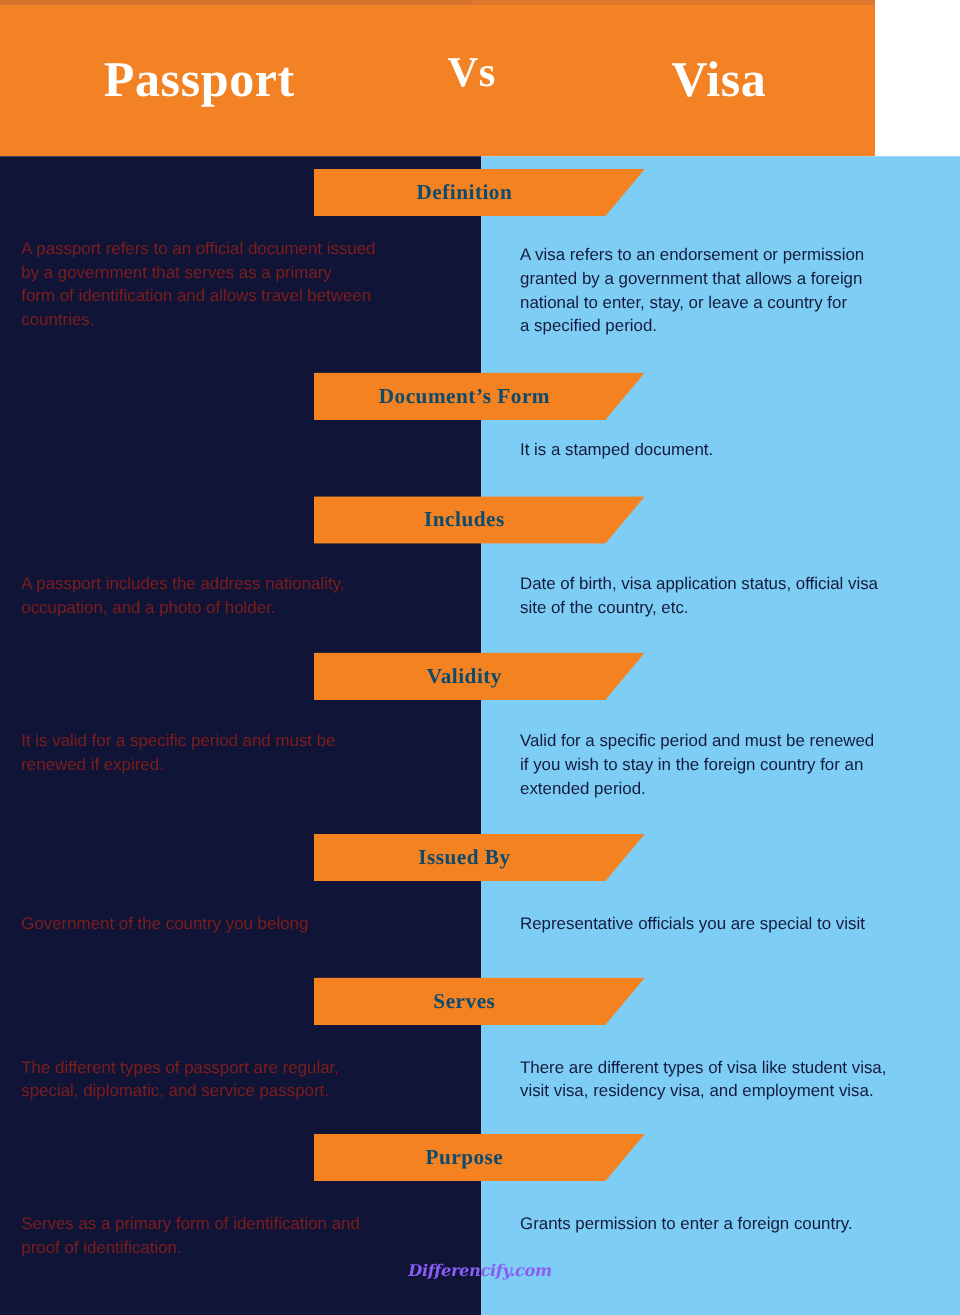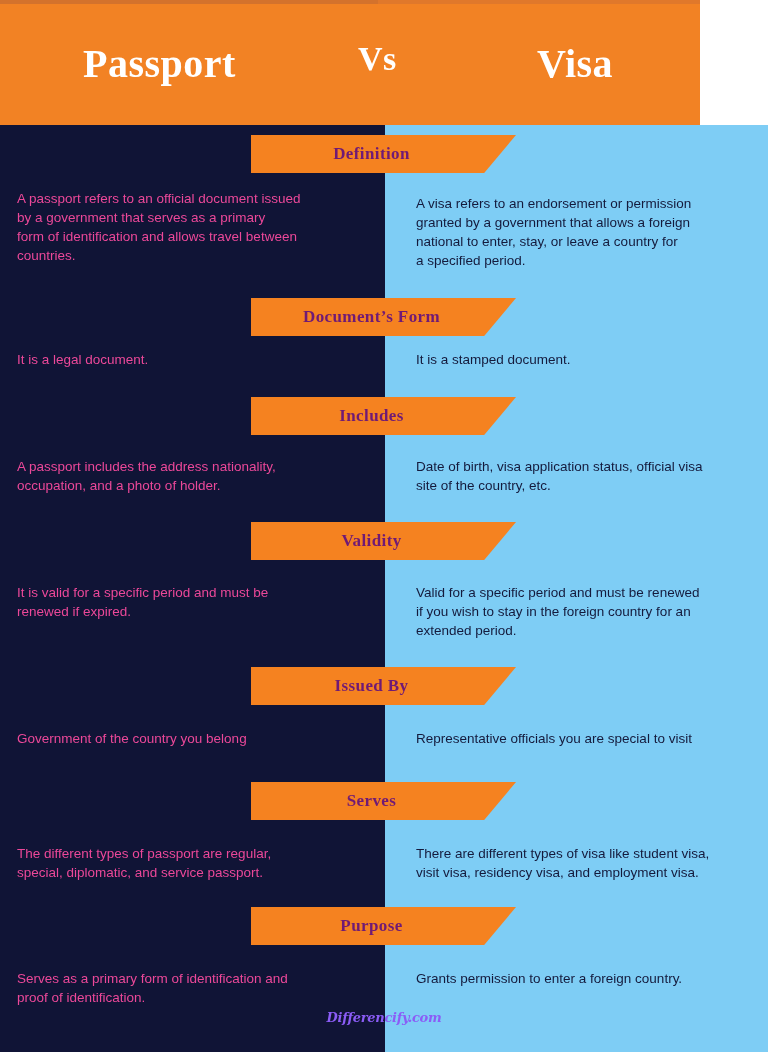--- a/index.html
+++ b/index.html
@@ -106,37 +106,37 @@
     background: #f58220;
     clip-path: polygon(0 0, 100% 0, 88% 100%, 0 100%);
     display: flex;
     align-items: center;
     justify-content: center;
   }
   .banner-label {
     font-family: "Liberation Serif", "DejaVu Serif", serif;
     font-weight: bold;
     font-size: 17px;
-    color: #701a75;
+    color: #0c4a6e;
     letter-spacing: 0.4px;
     white-space: nowrap;
     transform: translateX(-12px);
   }
 
   
   .cell {
     position: absolute;
     font-size: 13.5px;
     line-height: 1.42;
     white-space: pre-line;
   }
   .cell-left {
     left: 17px;
     width: 360px;
-    color: #ec4899;
+    color: #7f1d1d;
   }
   .cell-right {
     left: 396px;
     width: 360px;
     color: #141a3c;
     margin-left: 20px;
   }
 
   
   .watermark {
@@ -186,21 +186,20 @@
       <div class="cell cell-right" style="top:59px;">A visa refers to an endorsement or permission
 granted by a government that allows a foreign
 national to enter, stay, or leave a country for
 a specified period.</div>
     </div>
 
     <div class="section" style="top:173px; height:88px;">
       <div class="banner">
         <span class="banner-label">Document’s Form</span>
       </div>
-      <div class="cell cell-left" style="top:52px;">It is a legal document.</div>
       <div class="cell cell-right" style="top:52px;">It is a stamped document.</div>
     </div>
 
     <div class="section" style="top:272px; height:105px;">
       <div class="banner">
         <span class="banner-label">Includes</span>
       </div>
       <div class="cell cell-left" style="top:60px;">A passport includes the address nationality,
 occupation, and a photo of holder.</div>
       <div class="cell cell-right" style="top:60px;">Date of birth, visa application status, official visa

